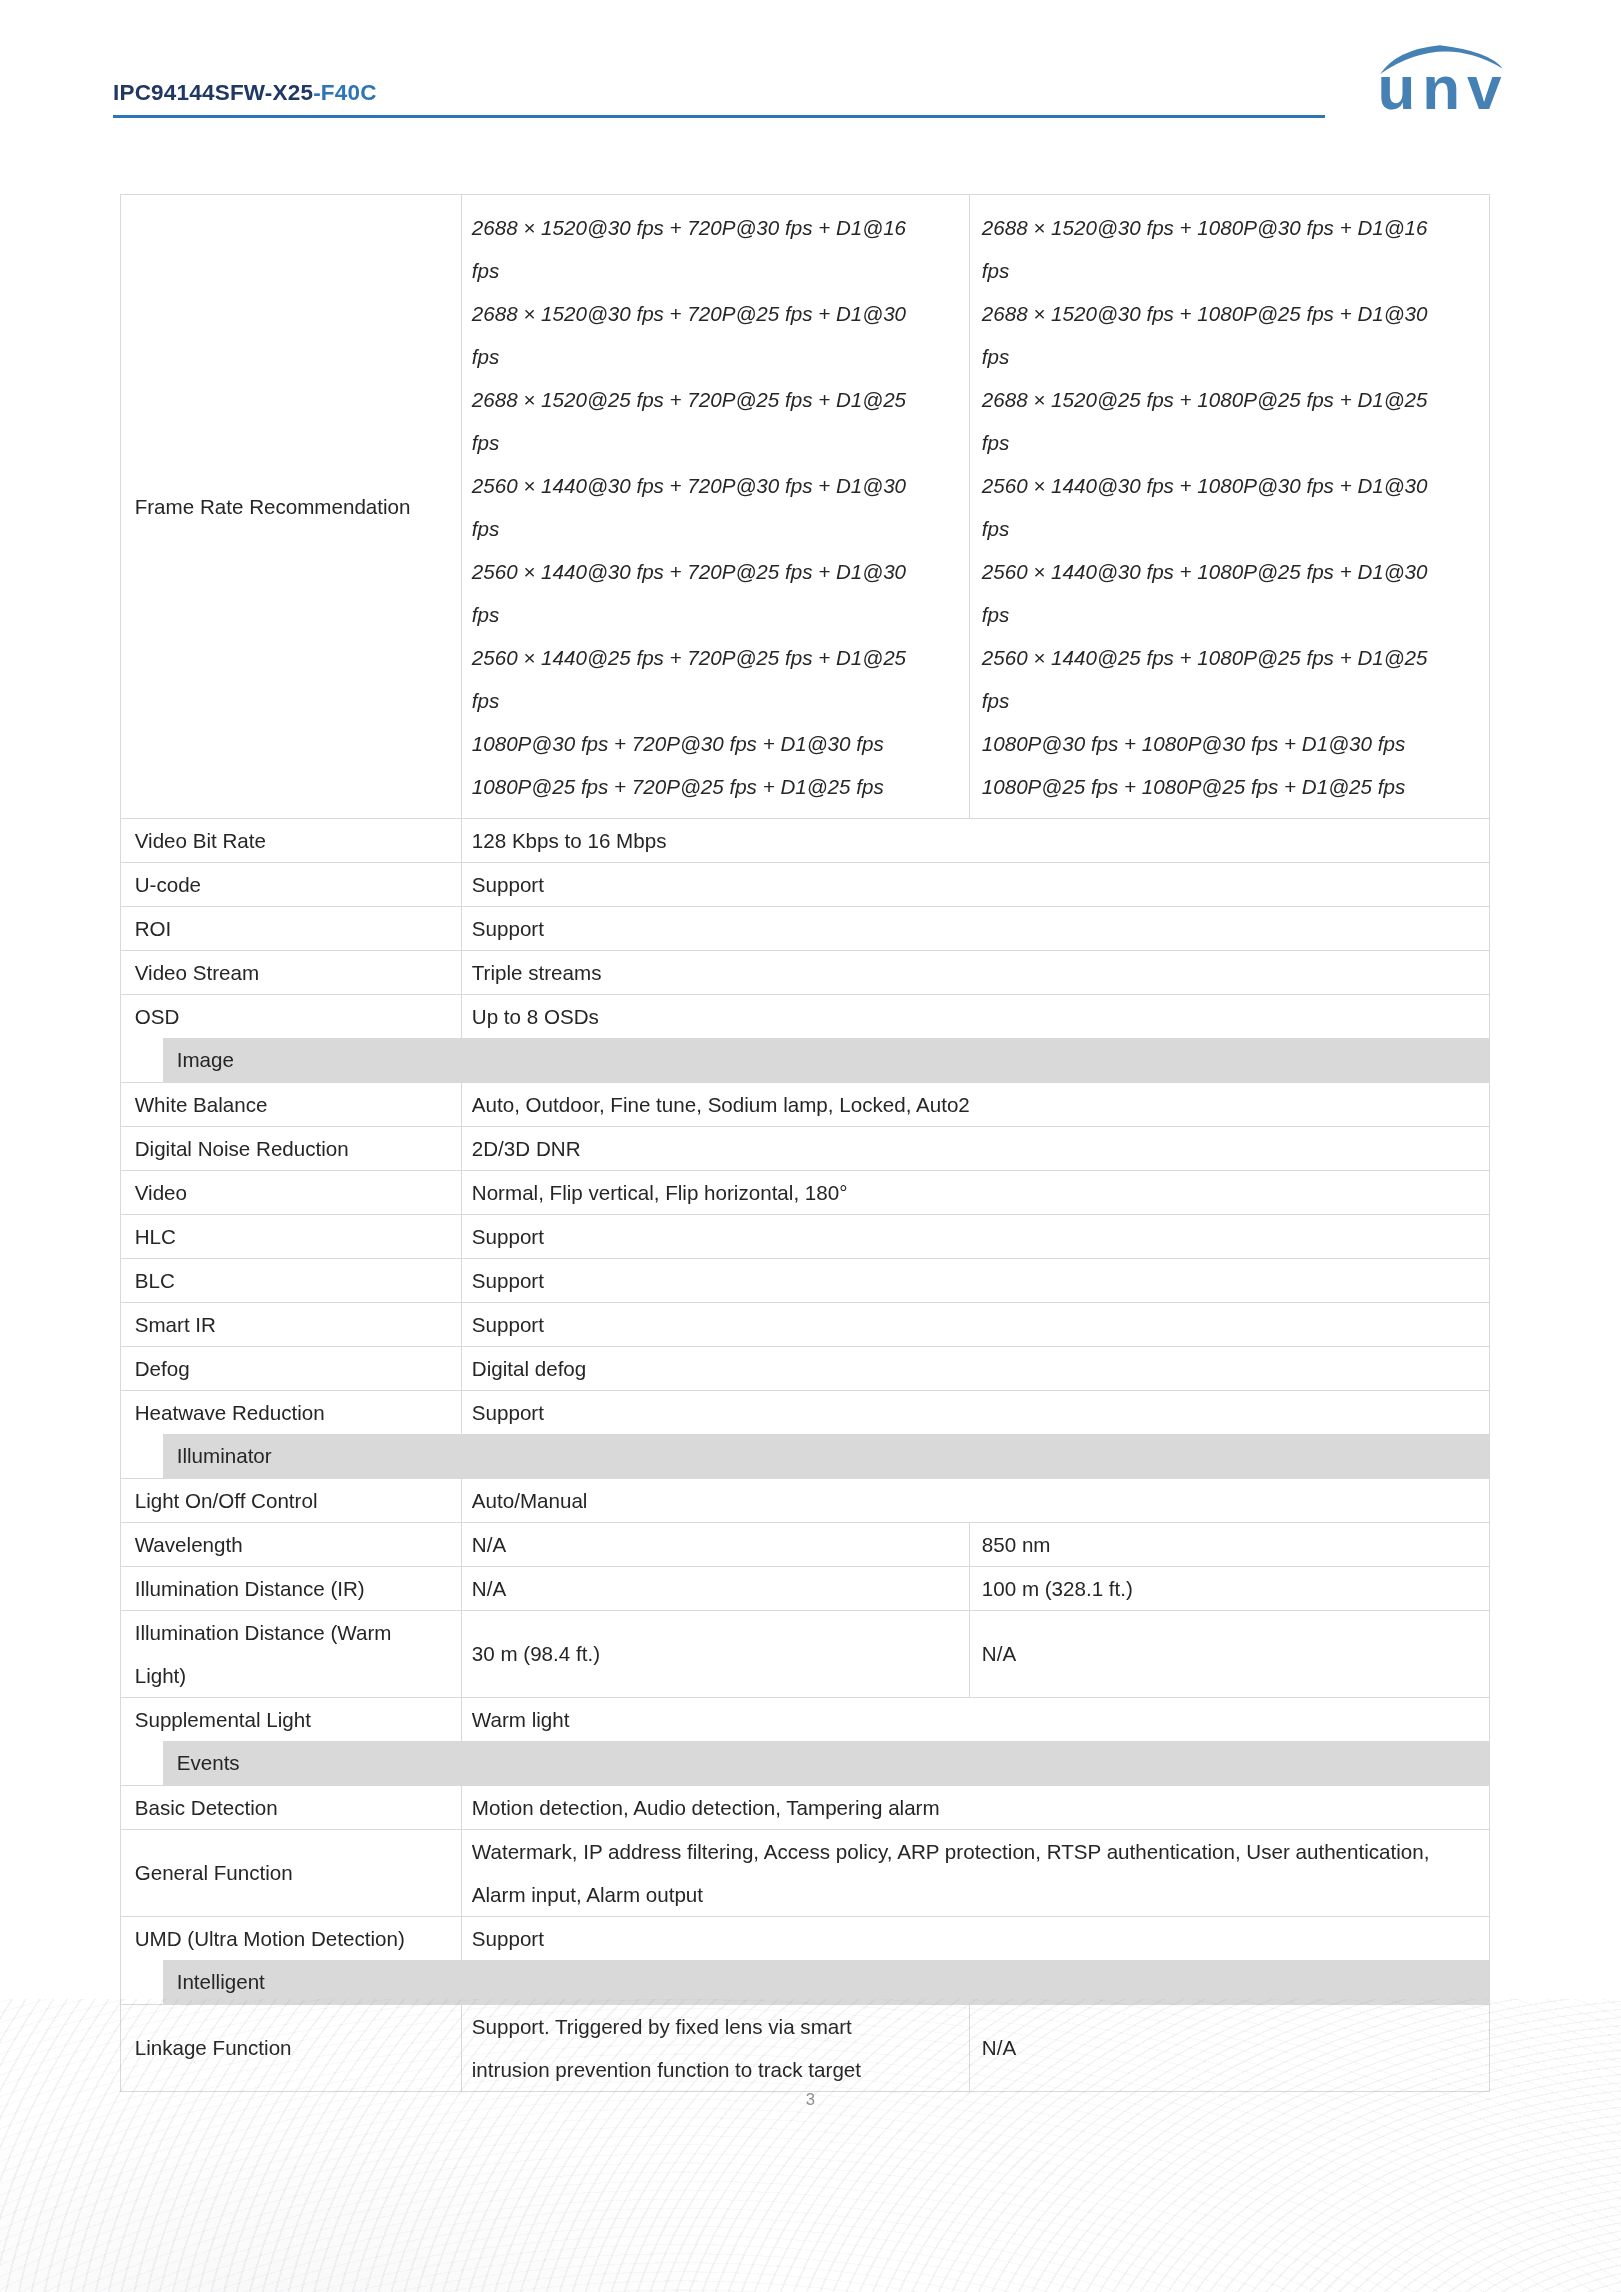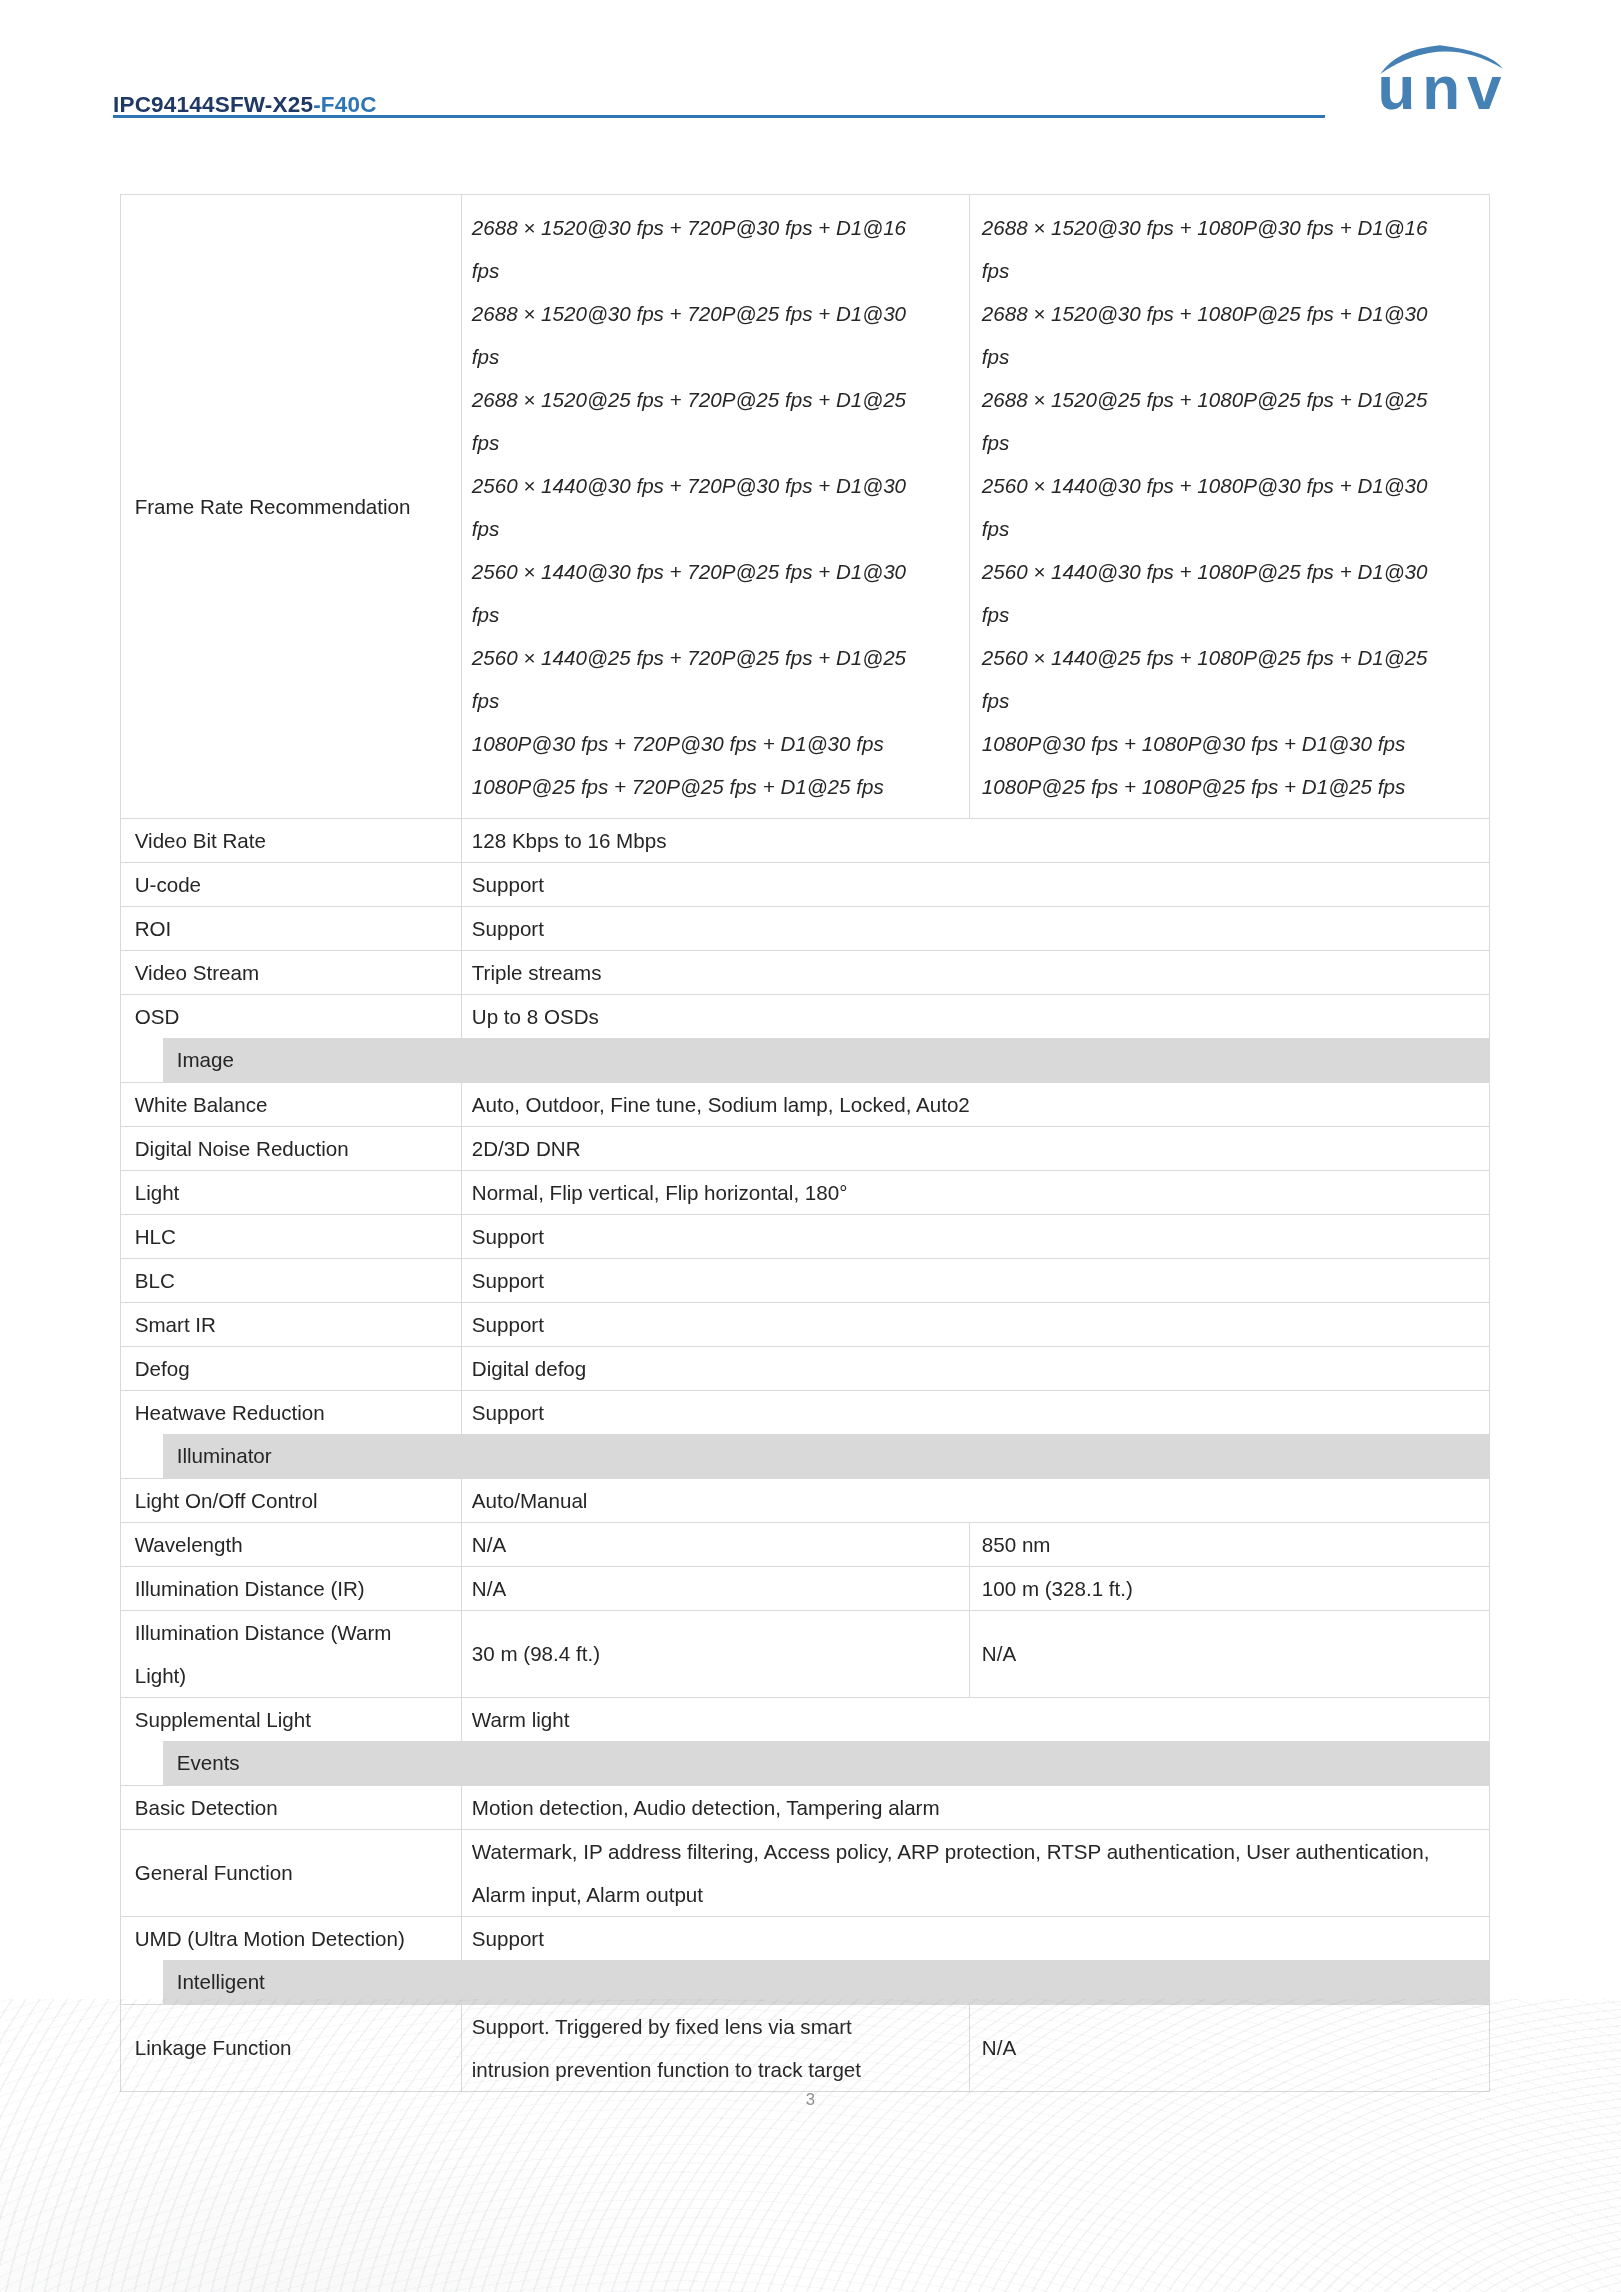--- a/index.html
+++ b/index.html
@@ -5,21 +5,21 @@
   :root{
     --title-primary:#1f3864; --title-secondary:#2e75b6; --rule:#2e75b6;
     --logo:#4681b6; --section-bg:#d9d9d9; --border:#d9d9d9; --text:#262626; --page-number:#8f8f8f;
   }
   *{margin:0;padding:0;box-sizing:border-box;}
   html,body{background:#ffffff;}
   body{font-family:"Liberation Sans","DejaVu Sans",sans-serif;}
   .page{position:relative;width:1621px;height:2293px;background:#ffffff;overflow:hidden;}
 
   
-  .title{position:absolute;left:113px;top:80px;font-size:22.5px;font-weight:bold;letter-spacing:0.2px;white-space:nowrap;margin-top:12px;}
+  .title{position:absolute;left:113px;top:80px;font-size:22.5px;font-weight:bold;letter-spacing:0.2px;white-space:nowrap;}
   .title .t1{color:var(--title-primary);}
   .title .t2{color:var(--title-secondary);}
   .rule{position:absolute;left:113px;top:115px;width:1212px;height:2.9px;background:var(--rule);}
   .logo{position:absolute;right:90px;top:39px;width:176px;height:82px;}
   .logo-arc{position:absolute;left:7.8px;top:0;width:157px;height:35px;}
   .logo-text{position:absolute;left:0;top:11.8px;width:100%;text-align:center;font-size:62px;line-height:73px;
              font-weight:bold;letter-spacing:6.9px;color:var(--logo);}
 
   
   .spec-table{position:absolute;left:120px;top:194px;width:1370px;border:1px solid var(--border);}
@@ -143,21 +143,21 @@
       <div class="trow">
         <div class="cell c1">
           <span class="txt">Digital Noise Reduction</span>
         </div>
         <div class="cell cv">
           <span class="txt">2D/3D DNR</span>
         </div>
       </div>
       <div class="trow">
         <div class="cell c1">
-          <span class="txt">Light</span>
+          <span class="txt">Video</span>
         </div>
         <div class="cell cv">
           <span class="txt">Normal, Flip vertical, Flip horizontal, 180°</span>
         </div>
       </div>
       <div class="trow">
         <div class="cell c1">
           <span class="txt">HLC</span>
         </div>
         <div class="cell cv">

